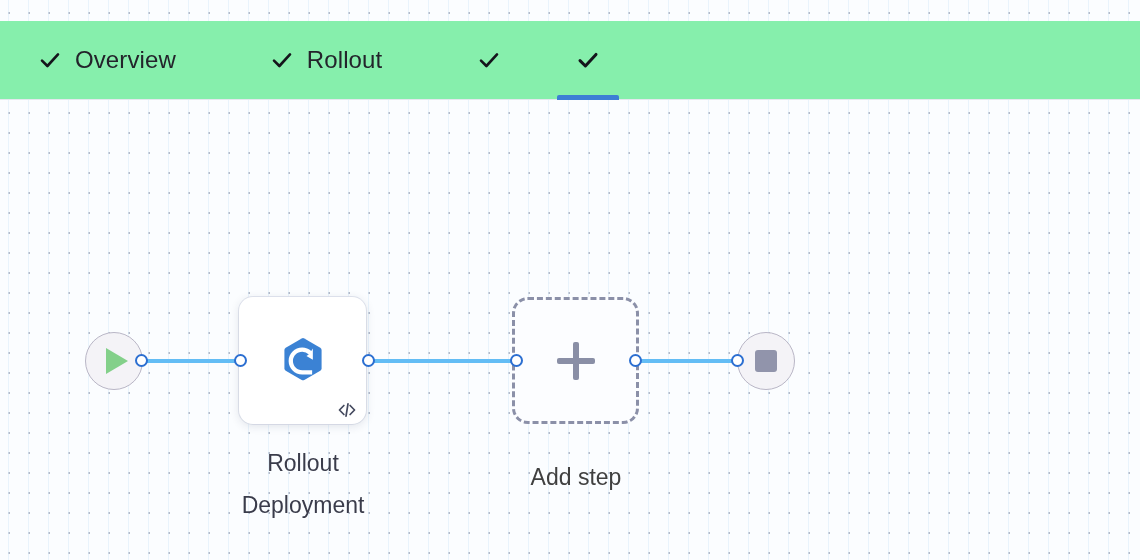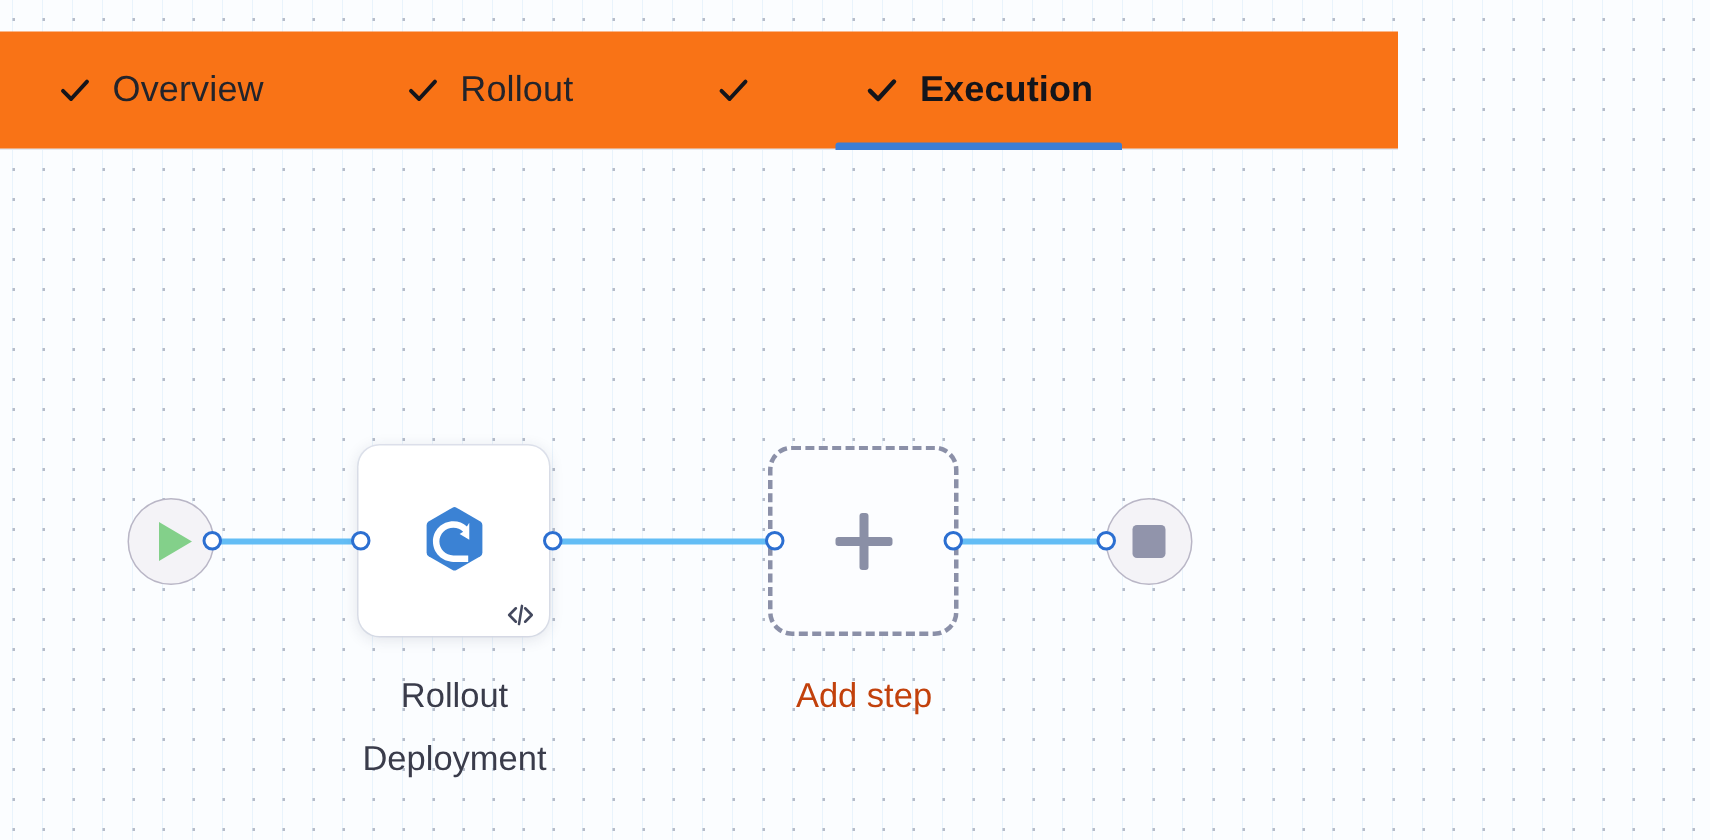--- a/index.html
+++ b/index.html
@@ -37,23 +37,23 @@
       radial-gradient(circle at 1px 1px, #b6bcc9 1.15px, transparent 1.3px);
     background-size: 20px 20px, 20px 20px;
     background-position: 8px 0px, 8px 12px;
   }
 
   
   .tabbar {
     position: absolute;
     left: 0;
     top: 21px;
-    width: 932px;
+    width: 1140px;
     height: 79px;
-    background: #f97316;
+    background: #86efac;
     border-bottom: 1px solid #e4e8ee;
     display: flex;
     align-items: flex-start;
     box-sizing: border-box;
   }
   .tab {
     position: relative;
     display: flex;
     align-items: center;
     gap: 13px;
@@ -253,23 +253,23 @@
     user-select: none;
   }
   .caption-step {
     left: 181px;
     top: 442px;
     width: 244px;
     color: #3a3c4b;
   }
   .caption-add {
     left: 456px;
-    top: 442px;
+    top: 456px;
     width: 240px;
-    color: #c2410c;
+    color: #404040;
   }
 </style>
 </head>
 <body>
 
 <div class="app">
 
   <div class="canvas"></div>
 
   <div class="tabbar">
@@ -302,21 +302,20 @@
       </span>
 
     </div>
 
     <div class="tab tab-execution is-active">
       <span class="tab-check">
         <svg viewBox="0 0 24 24" fill="none" stroke="currentColor" stroke-width="3" stroke-linecap="round" stroke-linejoin="round">
           <path d="M4 12.6 L9.4 18 L20 6.4"></path>
         </svg>
       </span>
-      <span class="tab-label">Execution</span>
       <span class="tab-underline"></span>
     </div>
 
   </div>
 
   <div class="graph">
 
     <div class="edge edge-1"></div>
     <div class="edge edge-2"></div>
     <div class="edge edge-3"></div>

